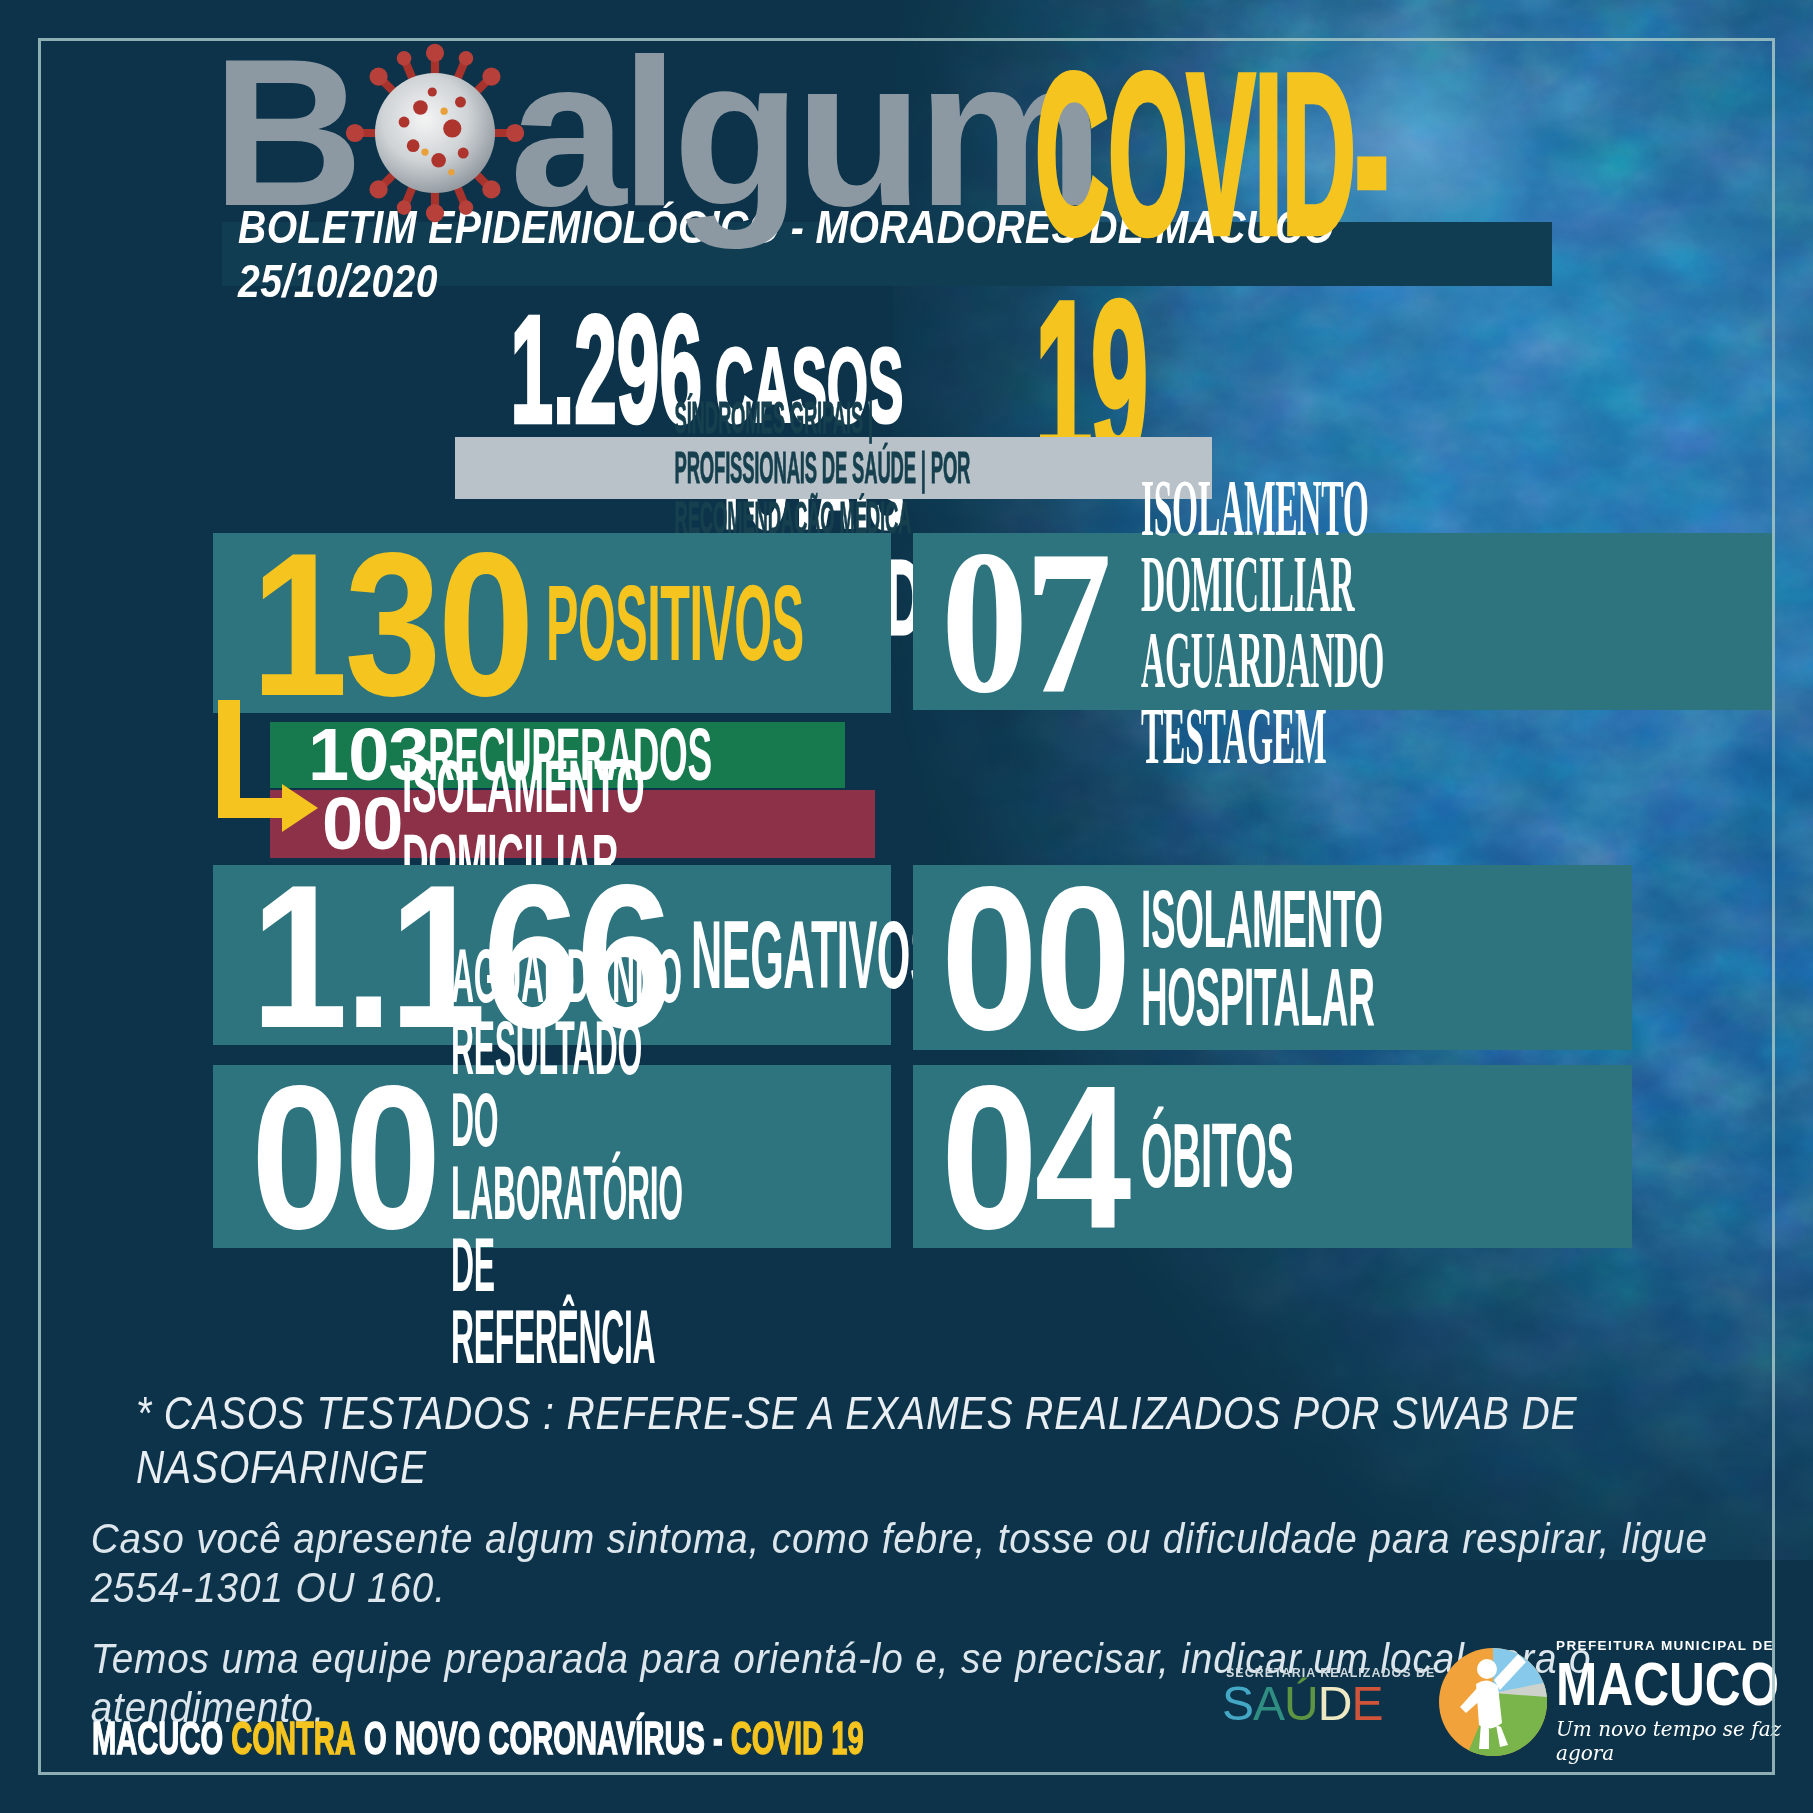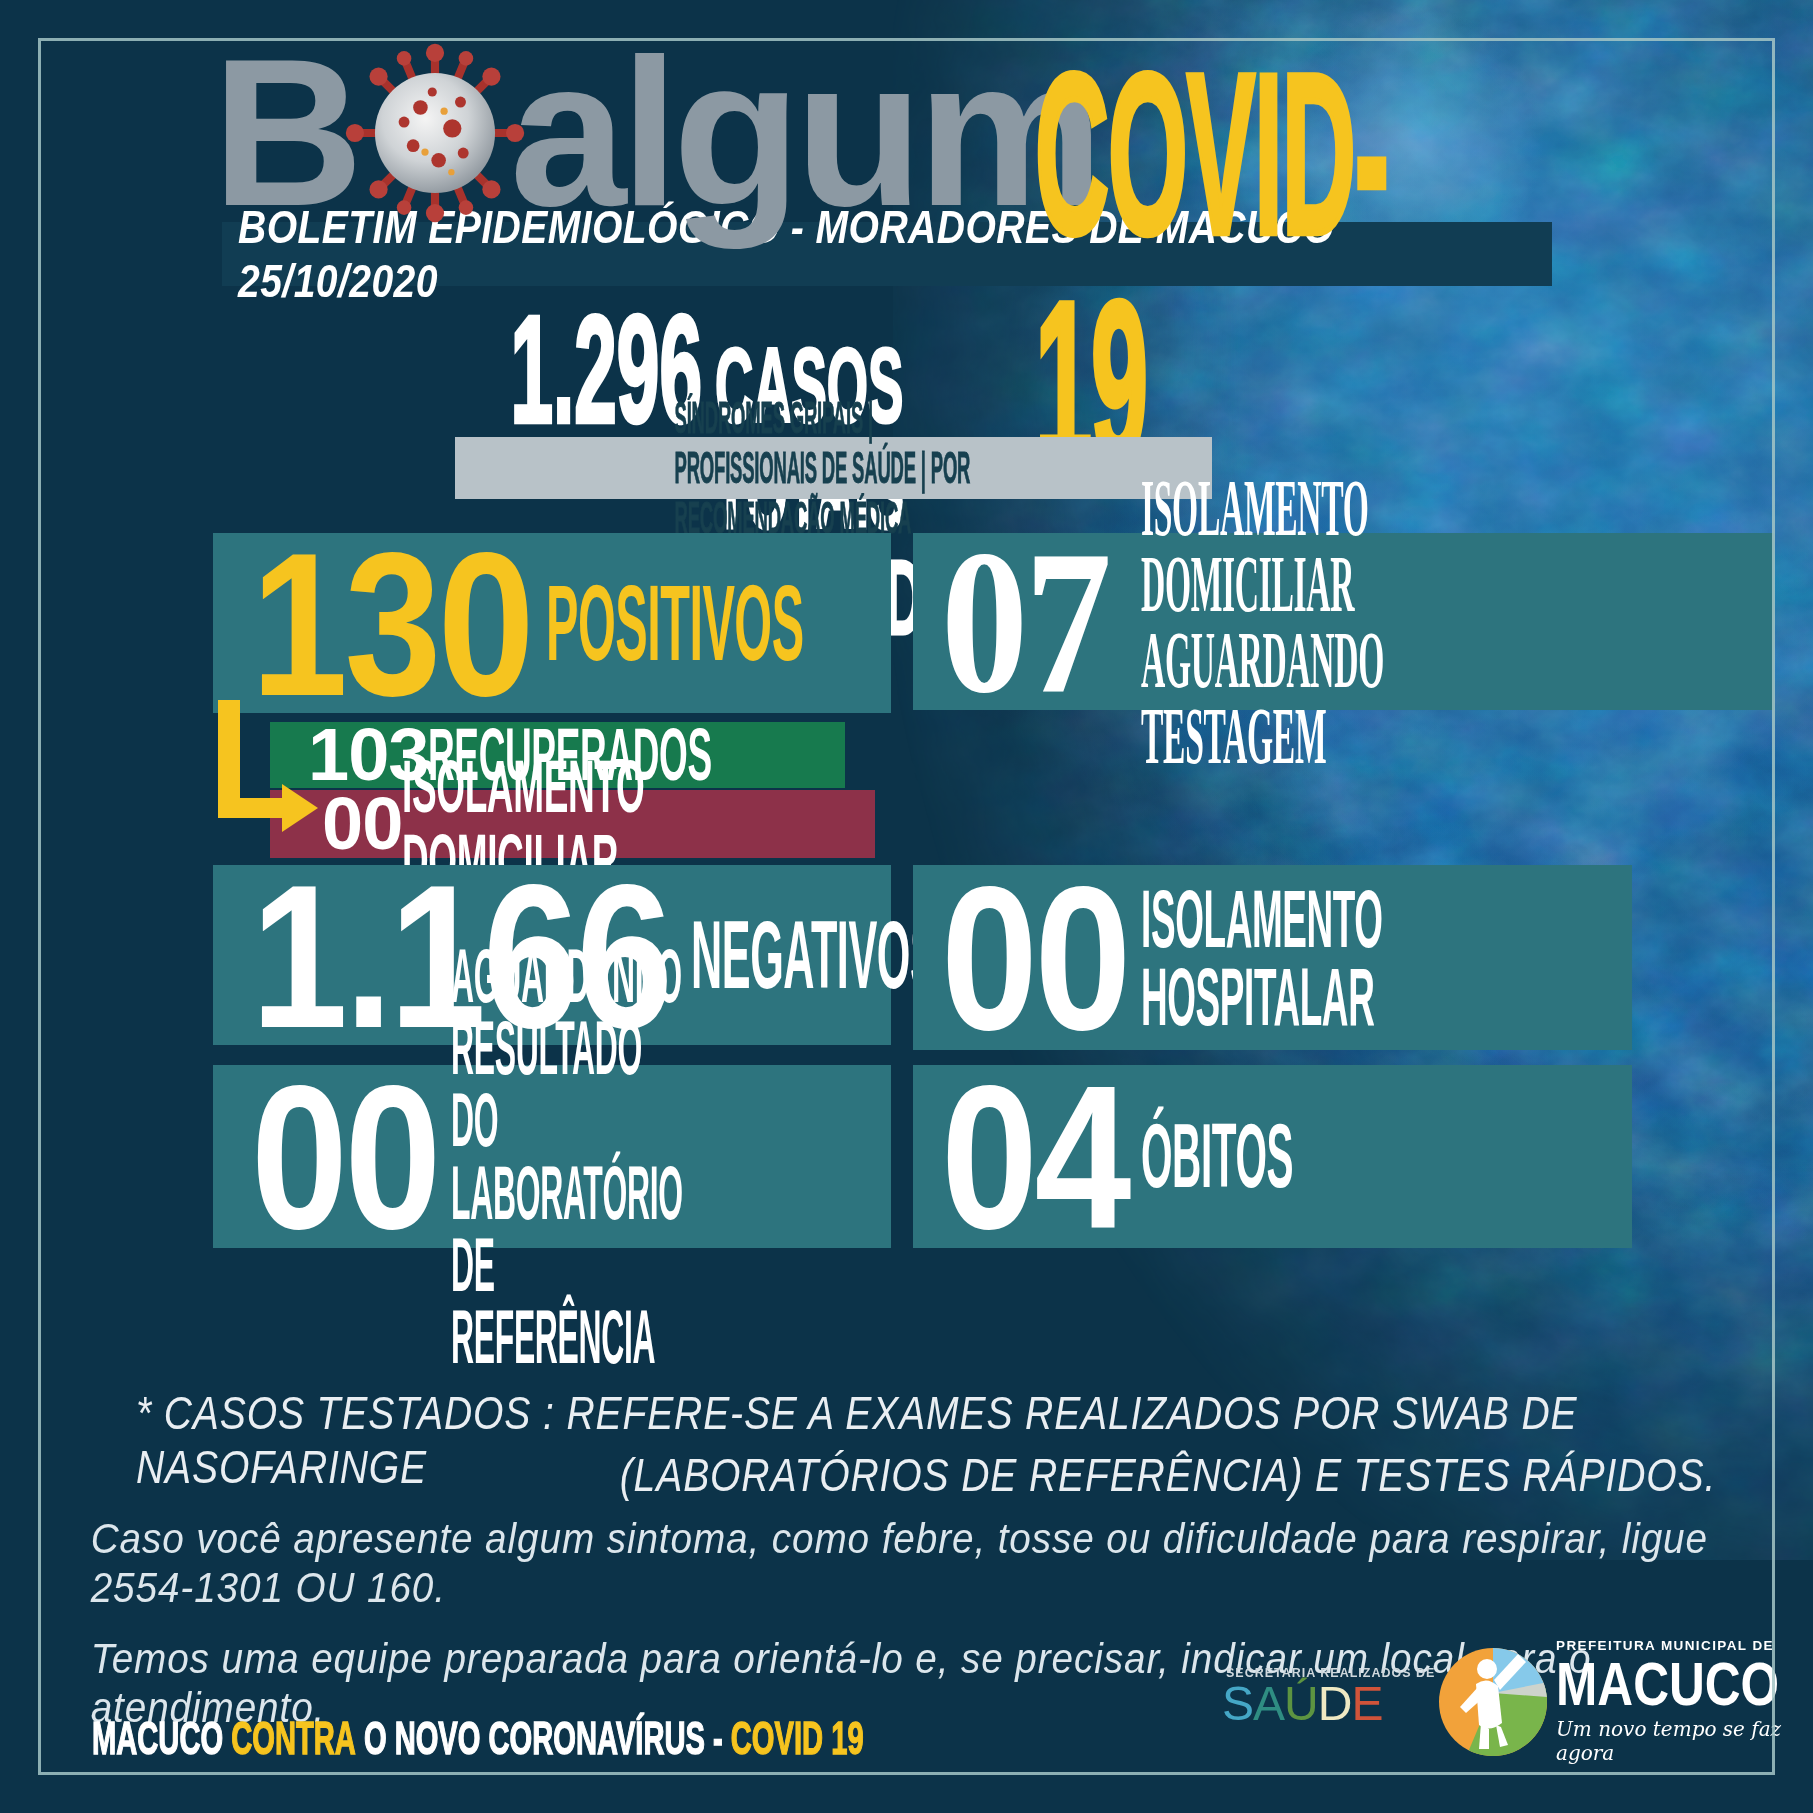--- a/index.html
+++ b/index.html
@@ -242,23 +242,20 @@
   </div>
 
   <div class="tealbox box-obitos">
     <span class="stat-num" style="width:200px">04</span>
     <span class="box-label cnd sx45" style="font-size:90px">ÓBITOS</span>
   </div>
 
   <div class="note note-ast1">
     <span class="cnd oc sx85">* CASOS TESTADOS : REFERE-SE A EXAMES REALIZADOS POR SWAB DE NASOFARINGE</span>
   </div>
-  <div class="note note-ast2">
-    <span class="cnd oc sx85">(LABORATÓRIOS DE REFERÊNCIA)  E  TESTES RÁPIDOS.</span>
-  </div>
   <div class="note note-sym">
     <span class="cnd oc sx90">Caso você apresente algum sintoma, como febre, tosse ou dificuldade para respirar, ligue 2554-1301 OU 160.</span>
   </div>
   <div class="note note-team">
     <span class="cnd oc sx90">Temos uma equipe preparada para orientá-lo e, se precisar, indicar um local para o atendimento.</span>
   </div>
 
   <div class="slogan">
     <span>MACUCO</span><span class="y">CONTRA</span><span>O NOVO CORONAVÍRUS -</span><span class="y">COVID 19</span>
   </div>

